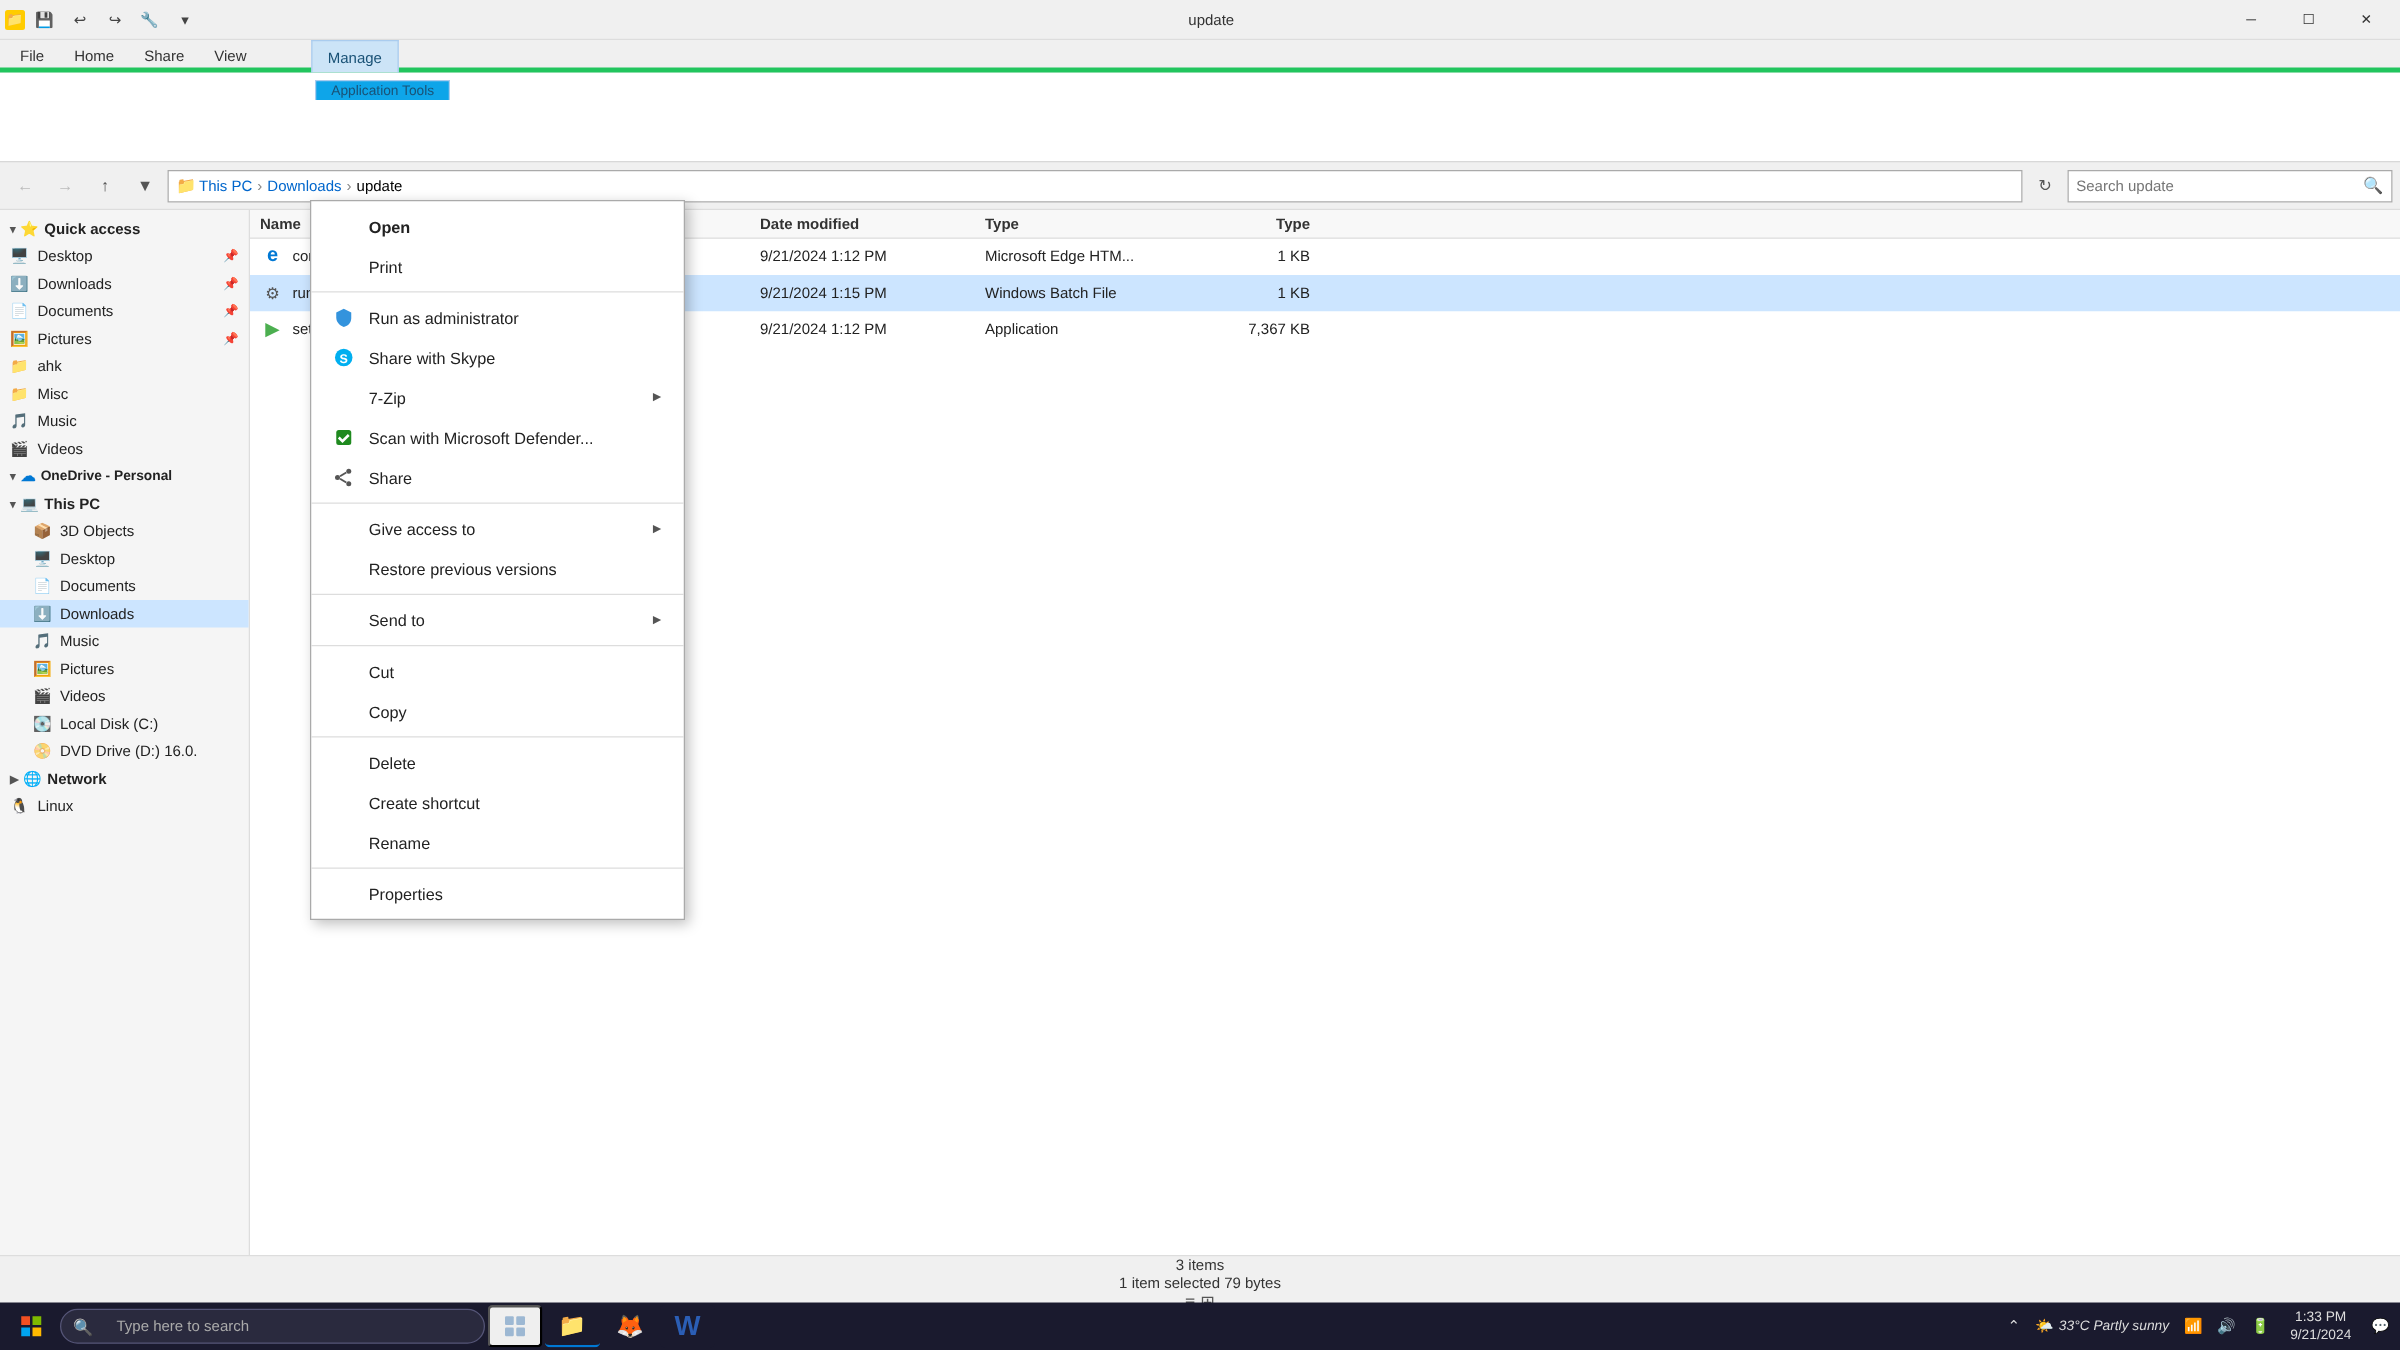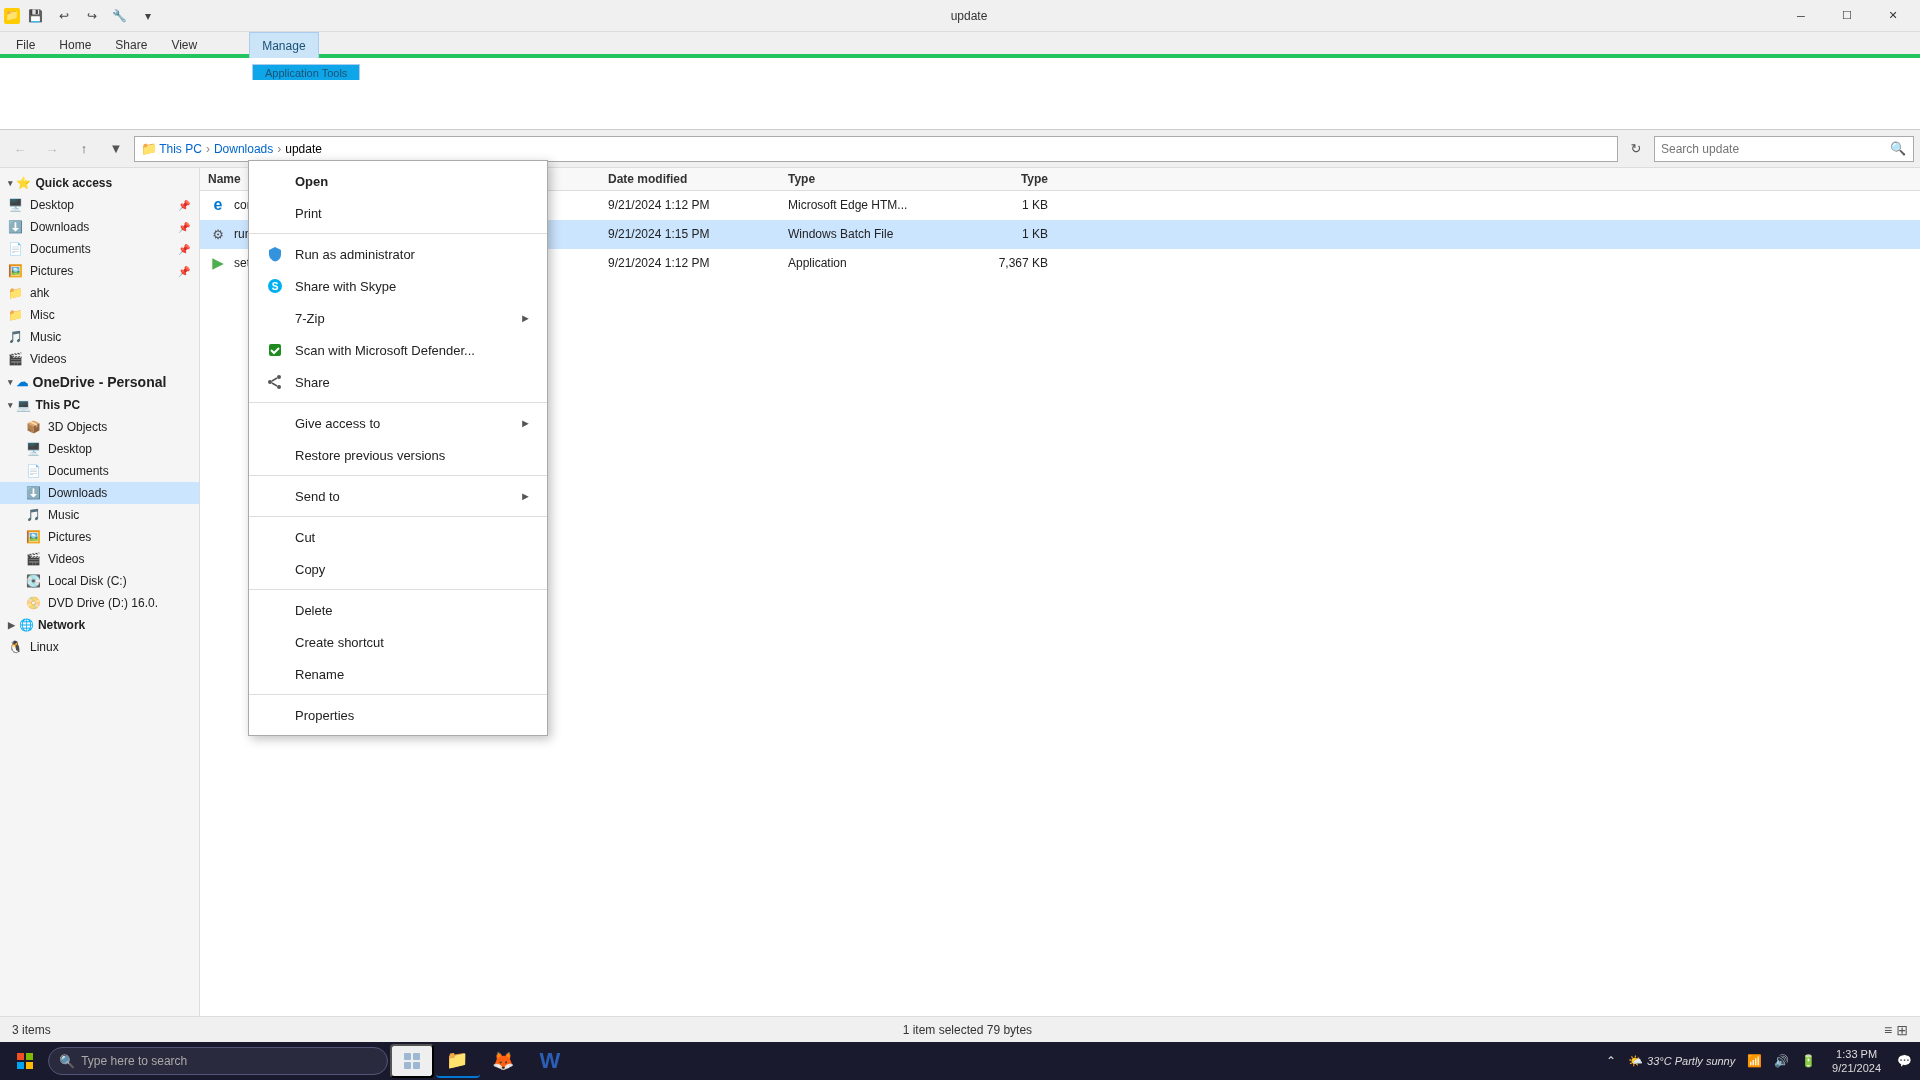--- a/index.html
+++ b/index.html
@@ -261,29 +261,30 @@
       background: #ddd;
       margin: 4px 0;
     }
 
     
     .status-bar {
       position: absolute;
       bottom: 38px;
       left: 0;
       right: 0;
-      height: 26px;
+      height: 38px;
       background: #f0f0f0;
       border-top: 1px solid #ddd;
       display: flex;
       align-items: center;
       padding: 0 12px;
       font-size: 12px;
       color: #333;
       justify-content: space-between;
+      flex-direction: column;
     }
 
     
     .taskbar {
       position: absolute;
       bottom: 0;
       left: 0;
       right: 0;
       height: 38px;
       background: #1a1a2e;
@@ -473,21 +474,21 @@
       <span>Music</span>
     </div>
     <div class="sidebar-item">
       <span class="icon">🎬</span>
       <span>Videos</span>
     </div>
 
     <div class="sidebar-section-header">
       <span class="expand-arrow">▾</span>
       <span style="color:#0078d4;">☁</span>
-      <span style="font-size:14px;">OneDrive - Personal</span>
+      <span style="font-size:11px;">OneDrive - Personal</span>
     </div>
 
     <div class="sidebar-section-header">
       <span class="expand-arrow">▾</span>
       <span>💻</span>
       <span>This PC</span>
     </div>
     <div class="sidebar-item">
       <span style="width:12px;"></span>
       <span class="icon">📦</span>
@@ -705,21 +706,21 @@
   <button class="start-btn">
     <svg width="18" height="18" viewBox="0 0 18 18">
       <rect x="1" y="1" width="7" height="7" fill="#f25022"></rect>
       <rect x="10" y="1" width="7" height="7" fill="#7fba00"></rect>
       <rect x="1" y="10" width="7" height="7" fill="#00a4ef"></rect>
       <rect x="10" y="10" width="7" height="7" fill="#ffb900"></rect>
     </svg>
   </button>
   <div class="search-taskbar">
     <span style="font-size:13px;">🔍</span>
-    <span style="color:#aaa;">Type here to search</span>
+    <span style="color:#aaa;margin-left:12px;">Type here to search</span>
   </div>
   <button class="taskbar-app-btn" style="color:#9bb;">
     <svg width="20" height="20" viewBox="0 0 20 20">
       <rect x="2" y="2" width="7" height="7" rx="1" fill="#88aacc" opacity="0.8"></rect>
       <rect x="11" y="2" width="7" height="7" rx="1" fill="#88aacc" opacity="0.8"></rect>
       <rect x="2" y="11" width="7" height="7" rx="1" fill="#88aacc" opacity="0.8"></rect>
       <rect x="11" y="11" width="7" height="7" rx="1" fill="#88aacc" opacity="0.8"></rect>
     </svg>
   </button>
   <div class="taskbar-app-btn active" style="color:#ffcc00;">📁</div>

